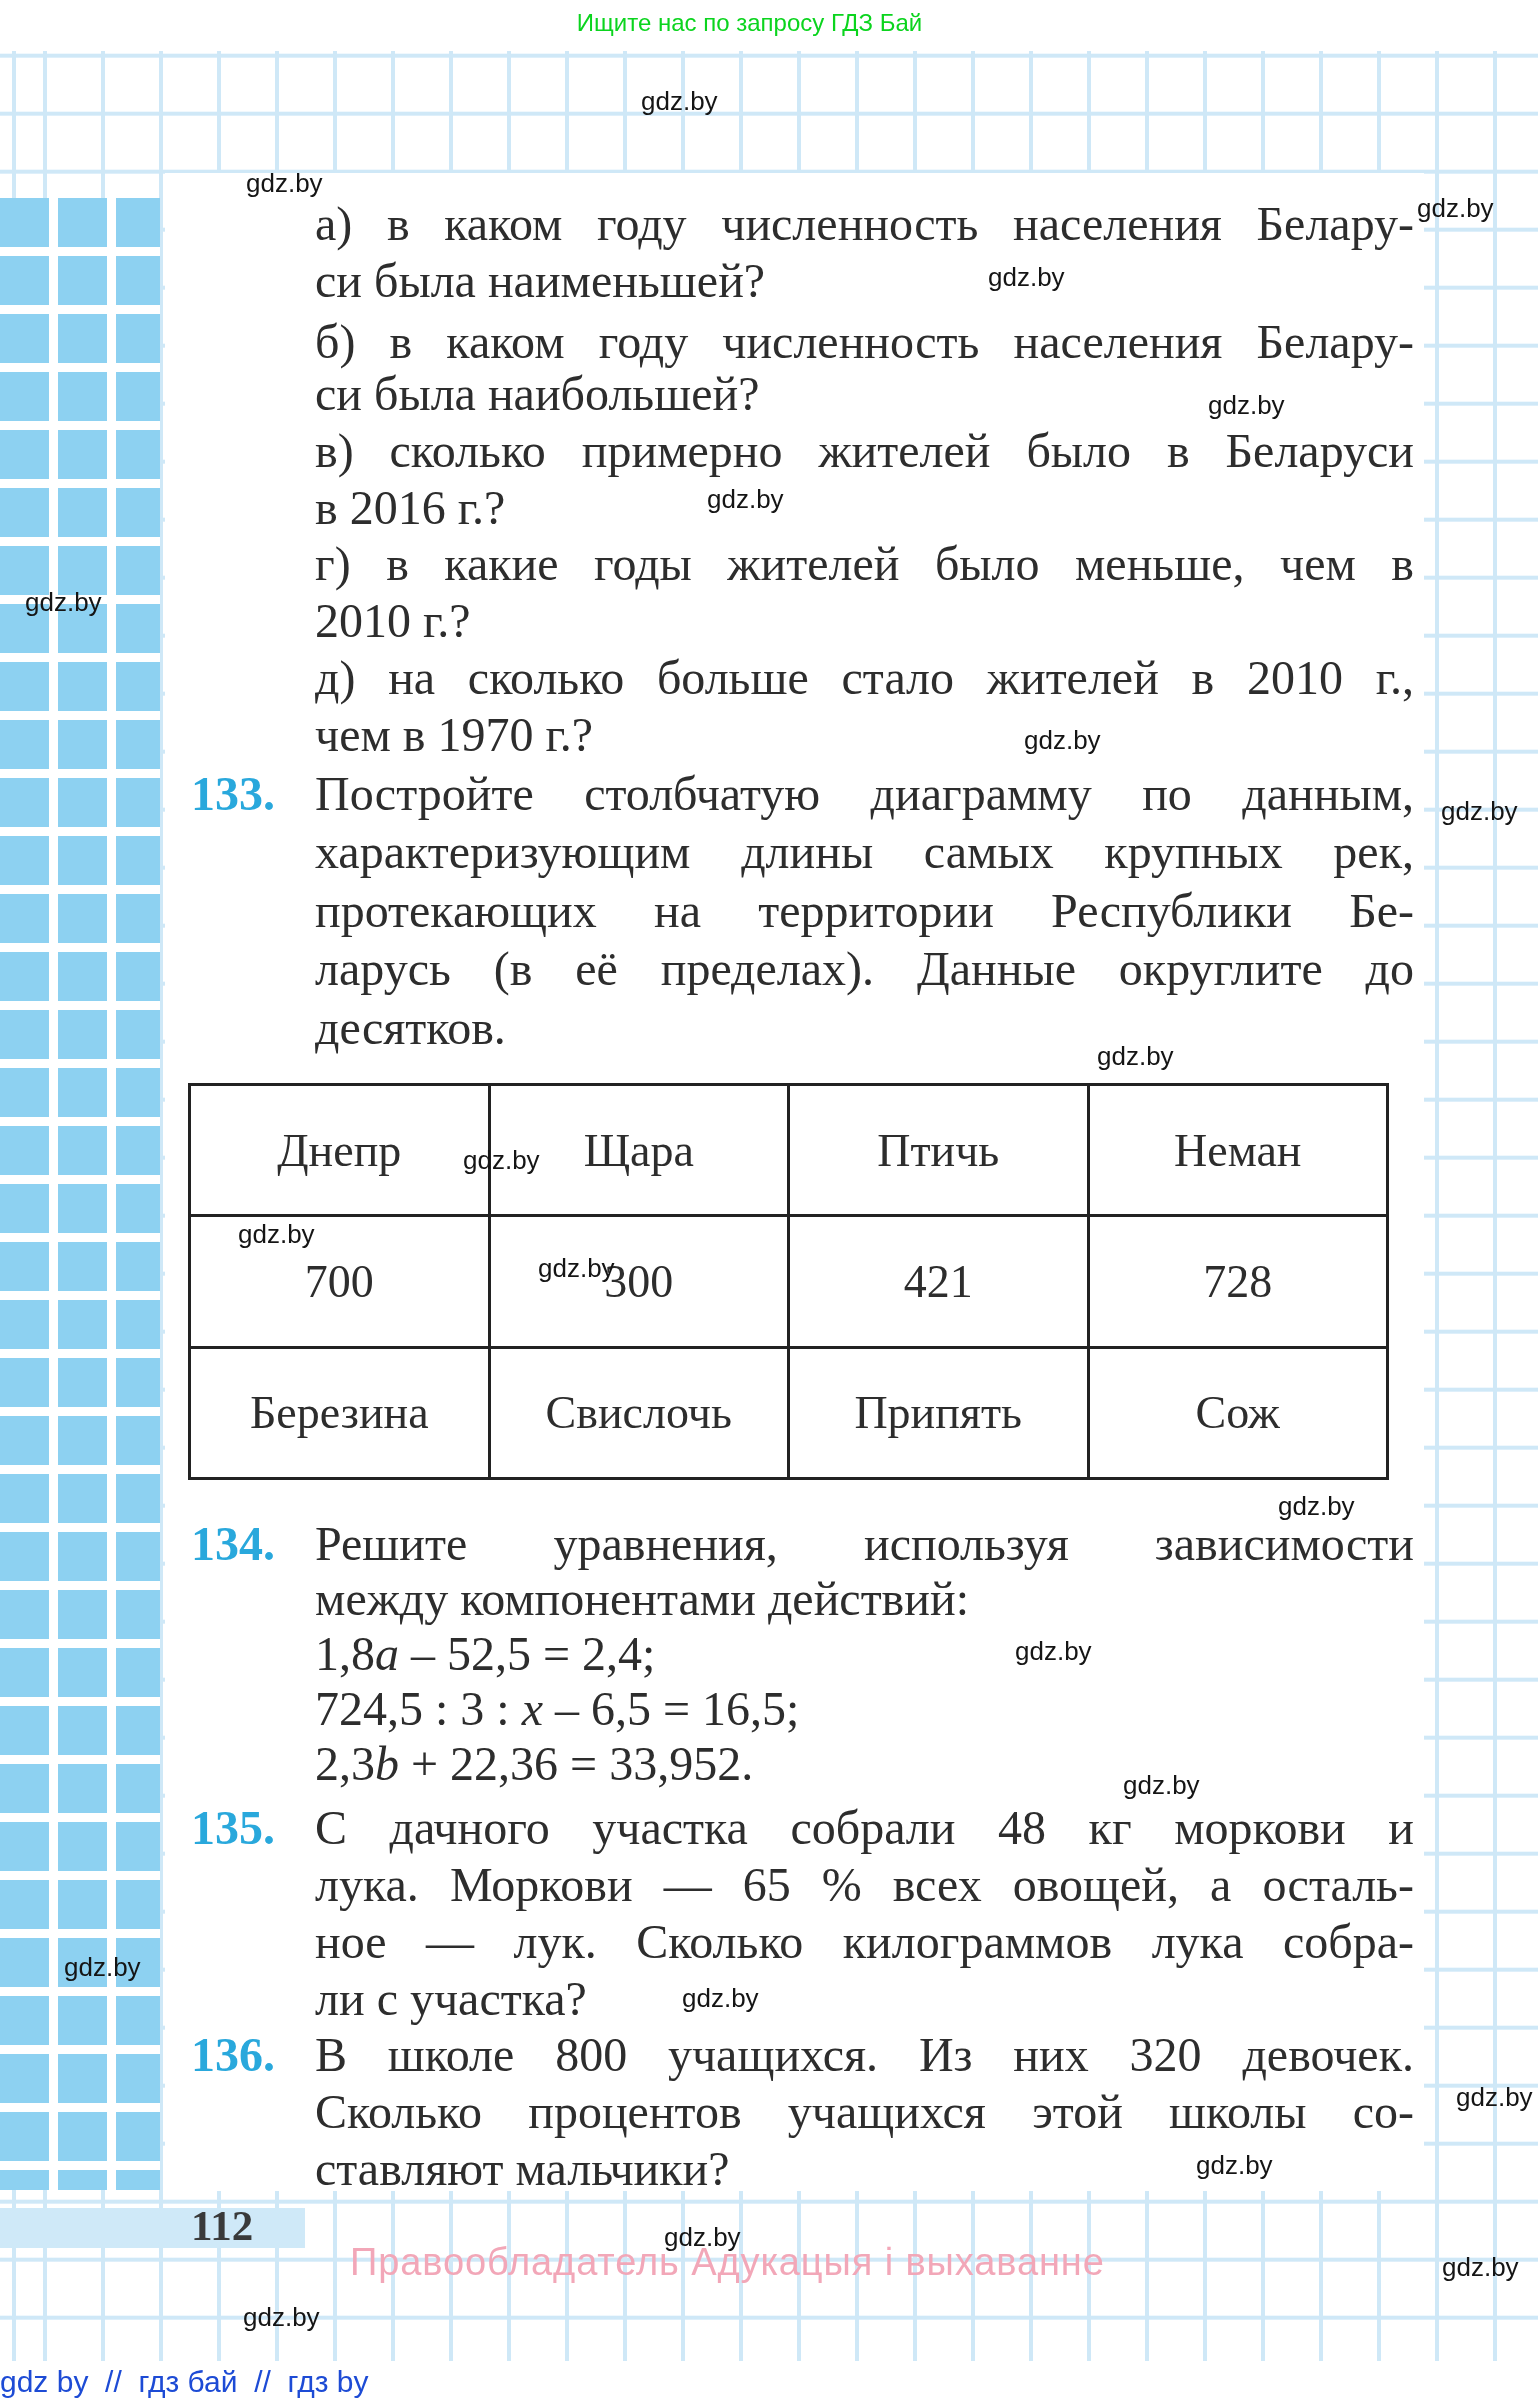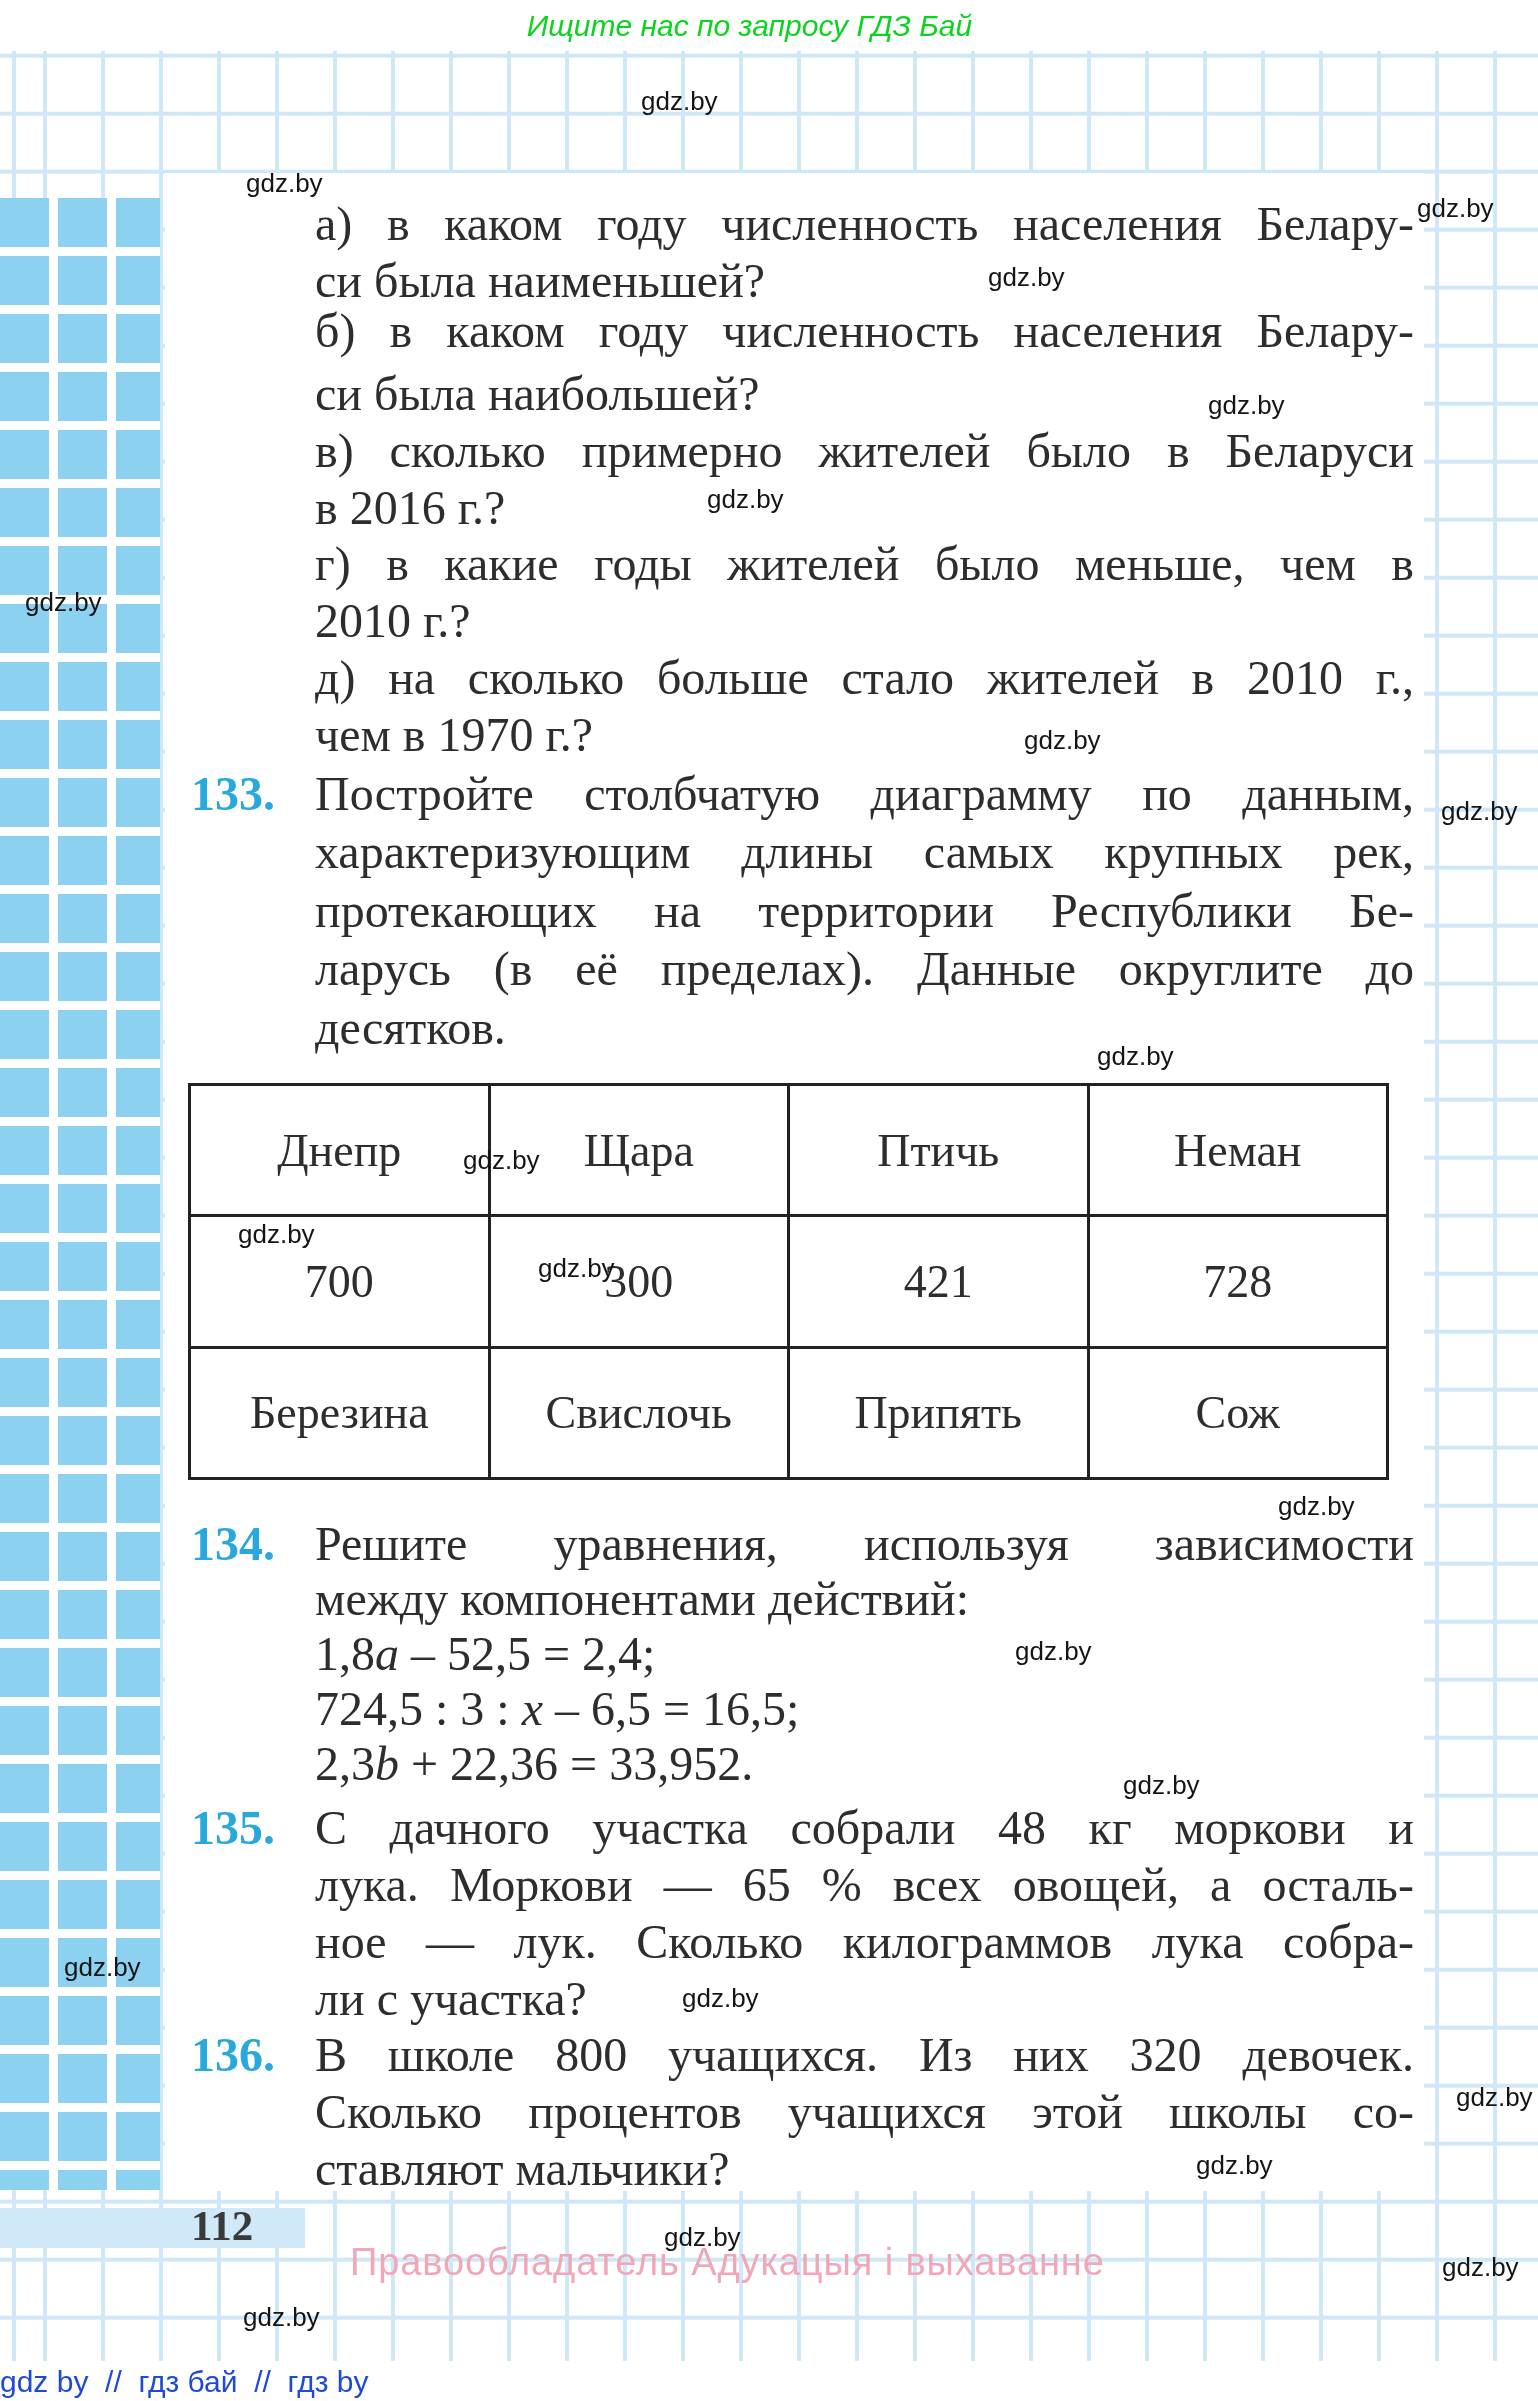--- a/index.html
+++ b/index.html
@@ -17,21 +17,21 @@
   .squares{position:absolute;left:0;top:198px;width:160px;height:1992px;z-index:2;
     background-color:#8dd1f1;
     background-image:
       repeating-linear-gradient(to right,transparent 0 49px,#fff 49px 58px),
       repeating-linear-gradient(to bottom,transparent 0 49px,#fff 49px 58px);}
 
   
   .panel{position:absolute;left:165px;top:173px;width:1259px;height:2018px;background:#fff;z-index:2;}
 
   .promo{position:absolute;left:0;top:8.9px;width:1499px;text-align:center;z-index:5;
-    font-family:"Liberation Sans",sans-serif;font-size:30px;color:#0bd41e;font-style:italic;}
+    font-family:"Liberation Sans",sans-serif;font-size:24px;color:#0bd41e;}
 
   .ln{position:absolute;left:315px;width:1099px;z-index:4;color:#2d2d2d;
     font-size:48px;line-height:55px;white-space:nowrap;}
   .just{white-space:normal;text-align:justify;text-align-last:justify;}
   .num{position:absolute;left:191px;z-index:4;color:#29a8dc;font-weight:bold;
     font-size:48px;line-height:55px;}
 
   table.rivers{position:absolute;left:188px;top:1083px;width:1201px;height:397px;z-index:4;
     border-collapse:collapse;table-layout:fixed;}
   table.rivers td{border:3.5px solid #222;text-align:center;vertical-align:middle;
@@ -54,21 +54,21 @@
 <div class="page">
 
   <div class="grid-bg"></div>
   <div class="squares"></div>
   <div class="panel"></div>
 
   <div class="promo">Ищите нас по запросу ГДЗ Бай</div>
 
   <div class="ln just" style="top:196px">а) в каком году численность населения Белару-</div>
   <div class="ln" style="top:253px">си была наименьшей?</div>
-  <div class="ln just" style="top:303px">б) в каком году численность населения Белару-</div>
+  <div class="ln just" style="top:314px">б) в каком году численность населения Белару-</div>
   <div class="ln" style="top:366px">си была наибольшей?</div>
   <div class="ln just" style="top:423px">в) сколько примерно жителей было в Беларуси</div>
   <div class="ln" style="top:480px">в 2016 г.?</div>
   <div class="ln just" style="top:536px">г) в какие годы жителей было меньше, чем в</div>
   <div class="ln" style="top:593px">2010 г.?</div>
   <div class="ln just" style="top:650px">д) на сколько больше стало жителей в 2010 г.,</div>
   <div class="ln" style="top:707px">чем в 1970 г.?</div>
 
   <div class="num" style="top:766px">133.</div>
   <div class="ln just" style="top:766px">Постройте столбчатую диаграмму по данным,</div>

